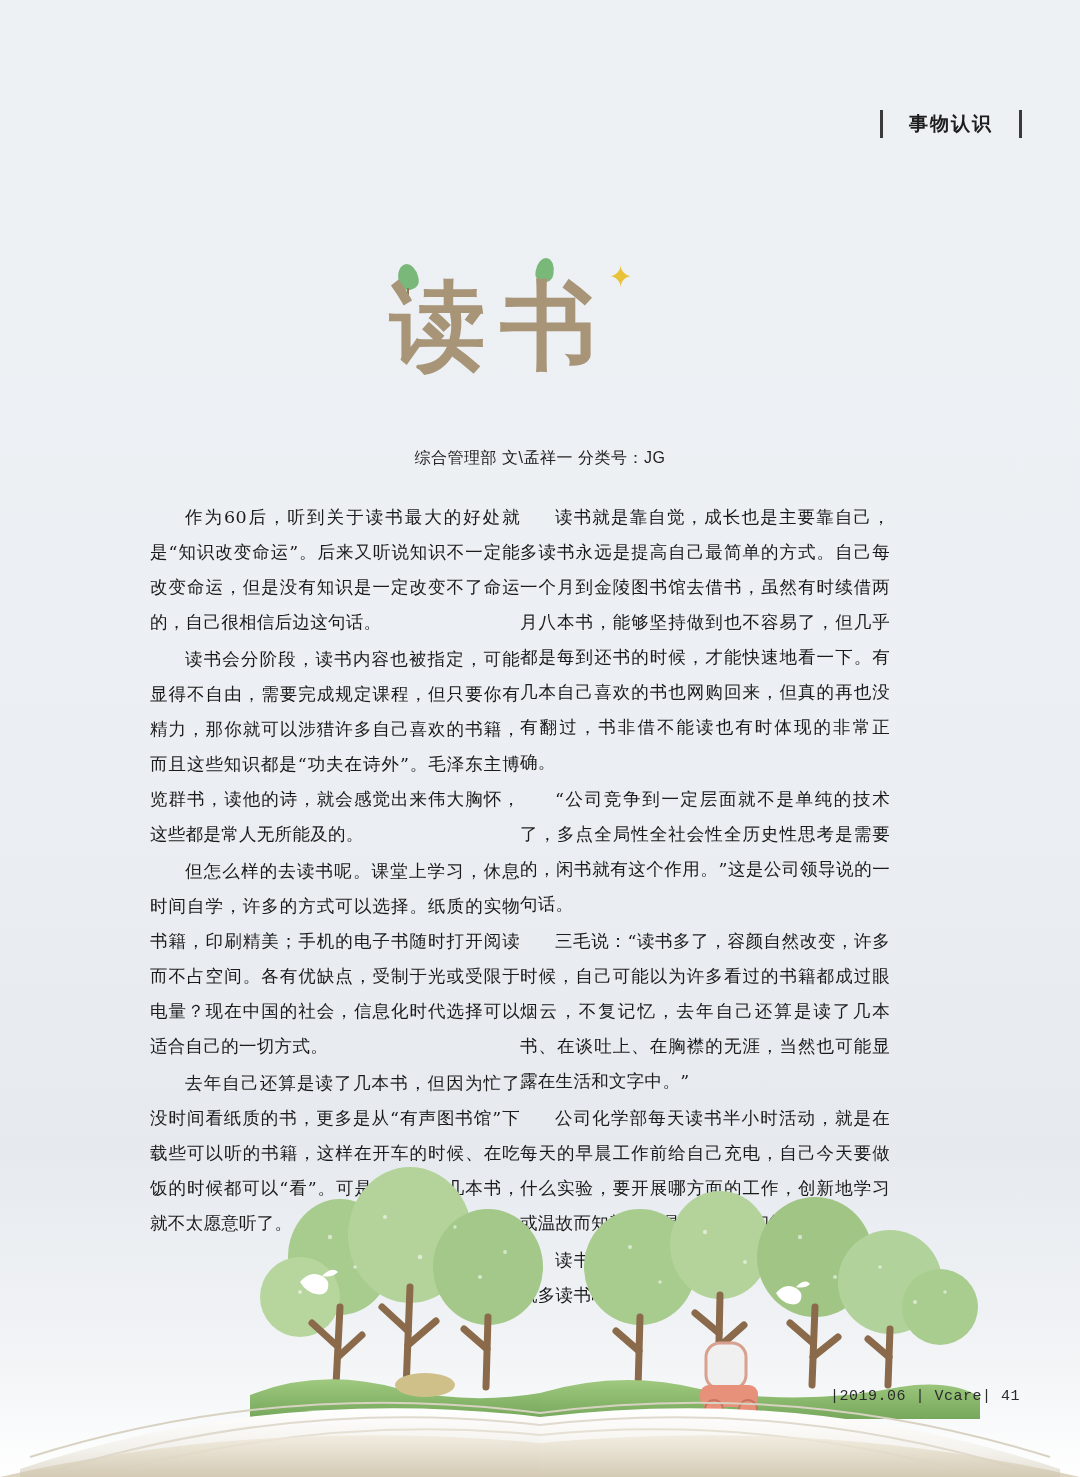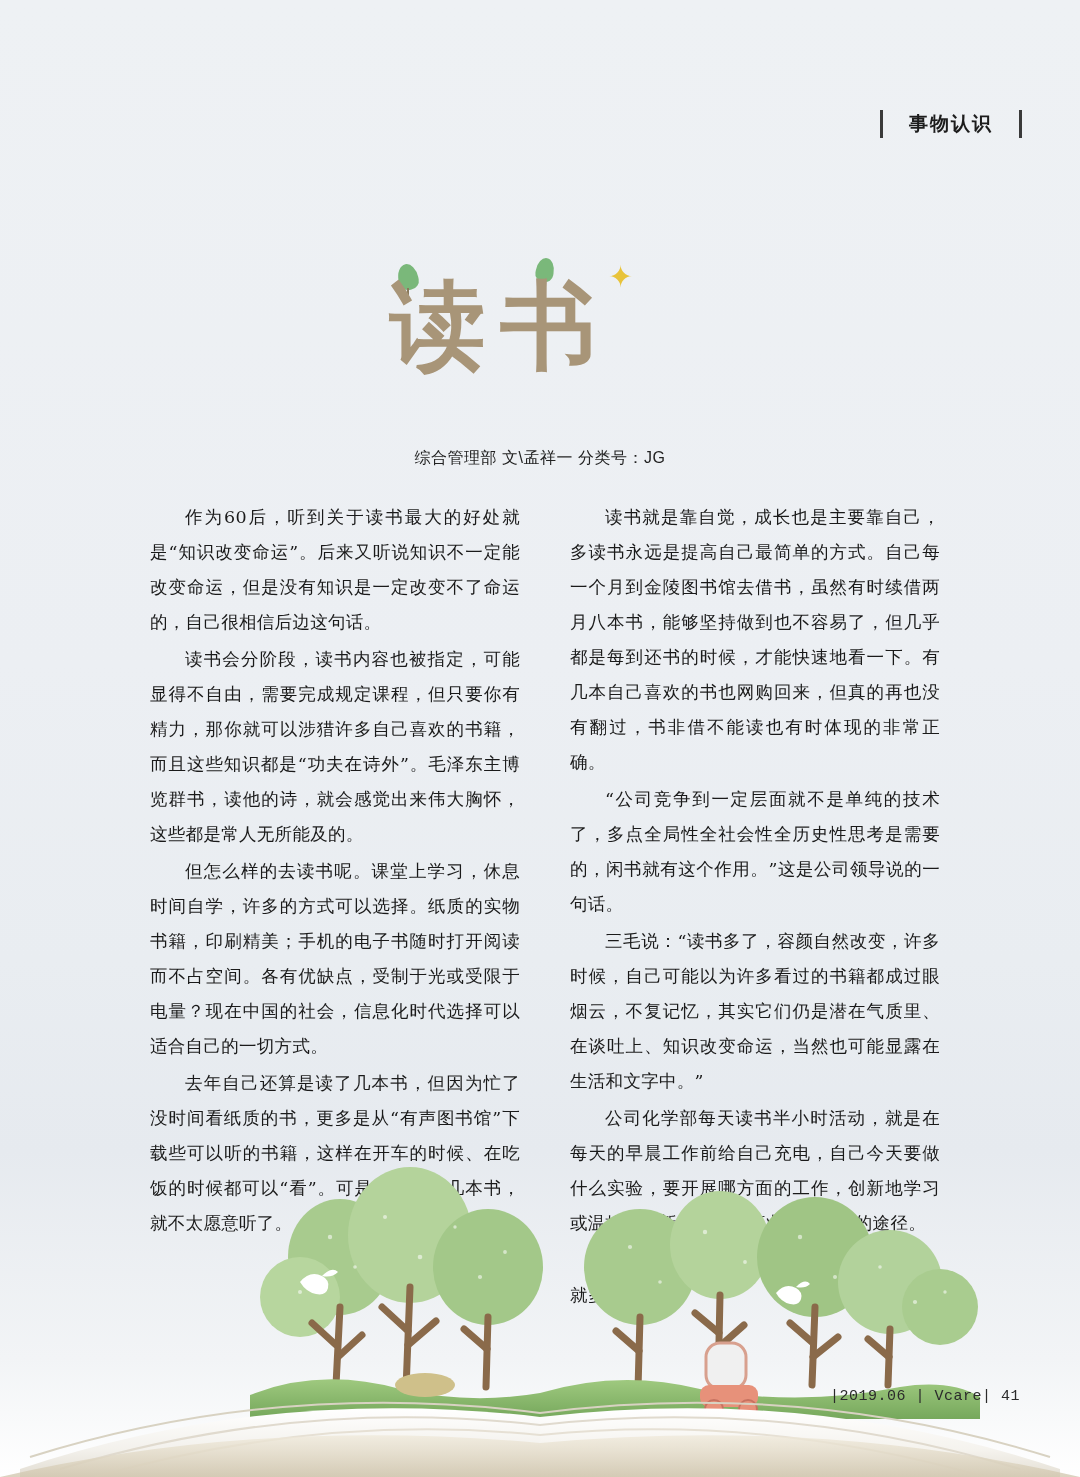--- a/index.html
+++ b/index.html
@@ -116,21 +116,20 @@
     margin-top: 8px;
   }
 
   
   .columns {
     position: absolute;
     top: 500px;
     left: 150px;
     width: 790px;
     display: flex;
-    gap: 50px;
   }
   .col {
     width: 370px;
   }
   .col p {
     margin: 0 0 2px 0;
     text-indent: 2em;
     font-family: "DejaVu Serif", serif;
     font-size: 17.5px;
     line-height: 35px;
@@ -188,21 +187,21 @@
   <div class="columns">
     <div class="col">
       <p>作为60后，听到关于读书最大的好处就是“知识改变命运”。后来又听说知识不一定能改变命运，但是没有知识是一定改变不了命运的，自己很相信后边这句话。</p>
       <p>读书会分阶段，读书内容也被指定，可能显得不自由，需要完成规定课程，但只要你有精力，那你就可以涉猎许多自己喜欢的书籍，而且这些知识都是“功夫在诗外”。毛泽东主博览群书，读他的诗，就会感觉出来伟大胸怀，这些都是常人无所能及的。</p>
       <p>但怎么样的去读书呢。课堂上学习，休息时间自学，许多的方式可以选择。纸质的实物书籍，印刷精美；手机的电子书随时打开阅读而不占空间。各有优缺点，受制于光或受限于电量？现在中国的社会，信息化时代选择可以适合自己的一切方式。</p>
       <p>去年自己还算是读了几本书，但因为忙了没时间看纸质的书，更多是从“有声图书馆”下载些可以听的书籍，这样在开车的时候、在吃饭的时候都可以“看”。可是坚持听了几本书，就不太愿意听了。</p>
     </div>
     <div class="col">
       <p>读书就是靠自觉，成长也是主要靠自己，多读书永远是提高自己最简单的方式。自己每一个月到金陵图书馆去借书，虽然有时续借两月八本书，能够坚持做到也不容易了，但几乎都是每到还书的时候，才能快速地看一下。有几本自己喜欢的书也网购回来，但真的再也没有翻过，书非借不能读也有时体现的非常正确。</p>
       <p>“公司竞争到一定层面就不是单纯的技术了，多点全局性全社会性全历史性思考是需要的，闲书就有这个作用。”这是公司领导说的一句话。</p>
-      <p>三毛说：“读书多了，容颜自然改变，许多时候，自己可能以为许多看过的书籍都成过眼烟云，不复记忆，其实它们仍是潜在气质里、在谈吐上、知识改变命运，当然也可能显露在生活和文字中。”</p>
+      <p>三毛说：“读书多了，容颜自然改变，许多时候，自己可能以为许多看过的书籍都成过眼烟云，不复记忆，去年自己还算是读了几本书、在谈吐上、在胸襟的无涯，当然也可能显露在生活和文字中。”</p>
       <p>公司化学部每天读书半小时活动，就是在每天的早晨工作前给自己充电，自己今天要做什么实验，要开展哪方面的工作，创新地学习或温故而知新，都是提高业务和能力的途径。</p>
       <p>读书破万卷，下笔如有神，如果你相信，就多读书吧！</p>
     </div>
   </div>
 
   <svg class="illus" viewBox="0 0 1080 360" preserveAspectRatio="none">
     <defs>
       <linearGradient id="pageL" x1="0" y1="0" x2="0" y2="1">
         <stop offset="0%" stop-color="#ffffff"></stop>
         <stop offset="60%" stop-color="#f3f1ec"></stop>

